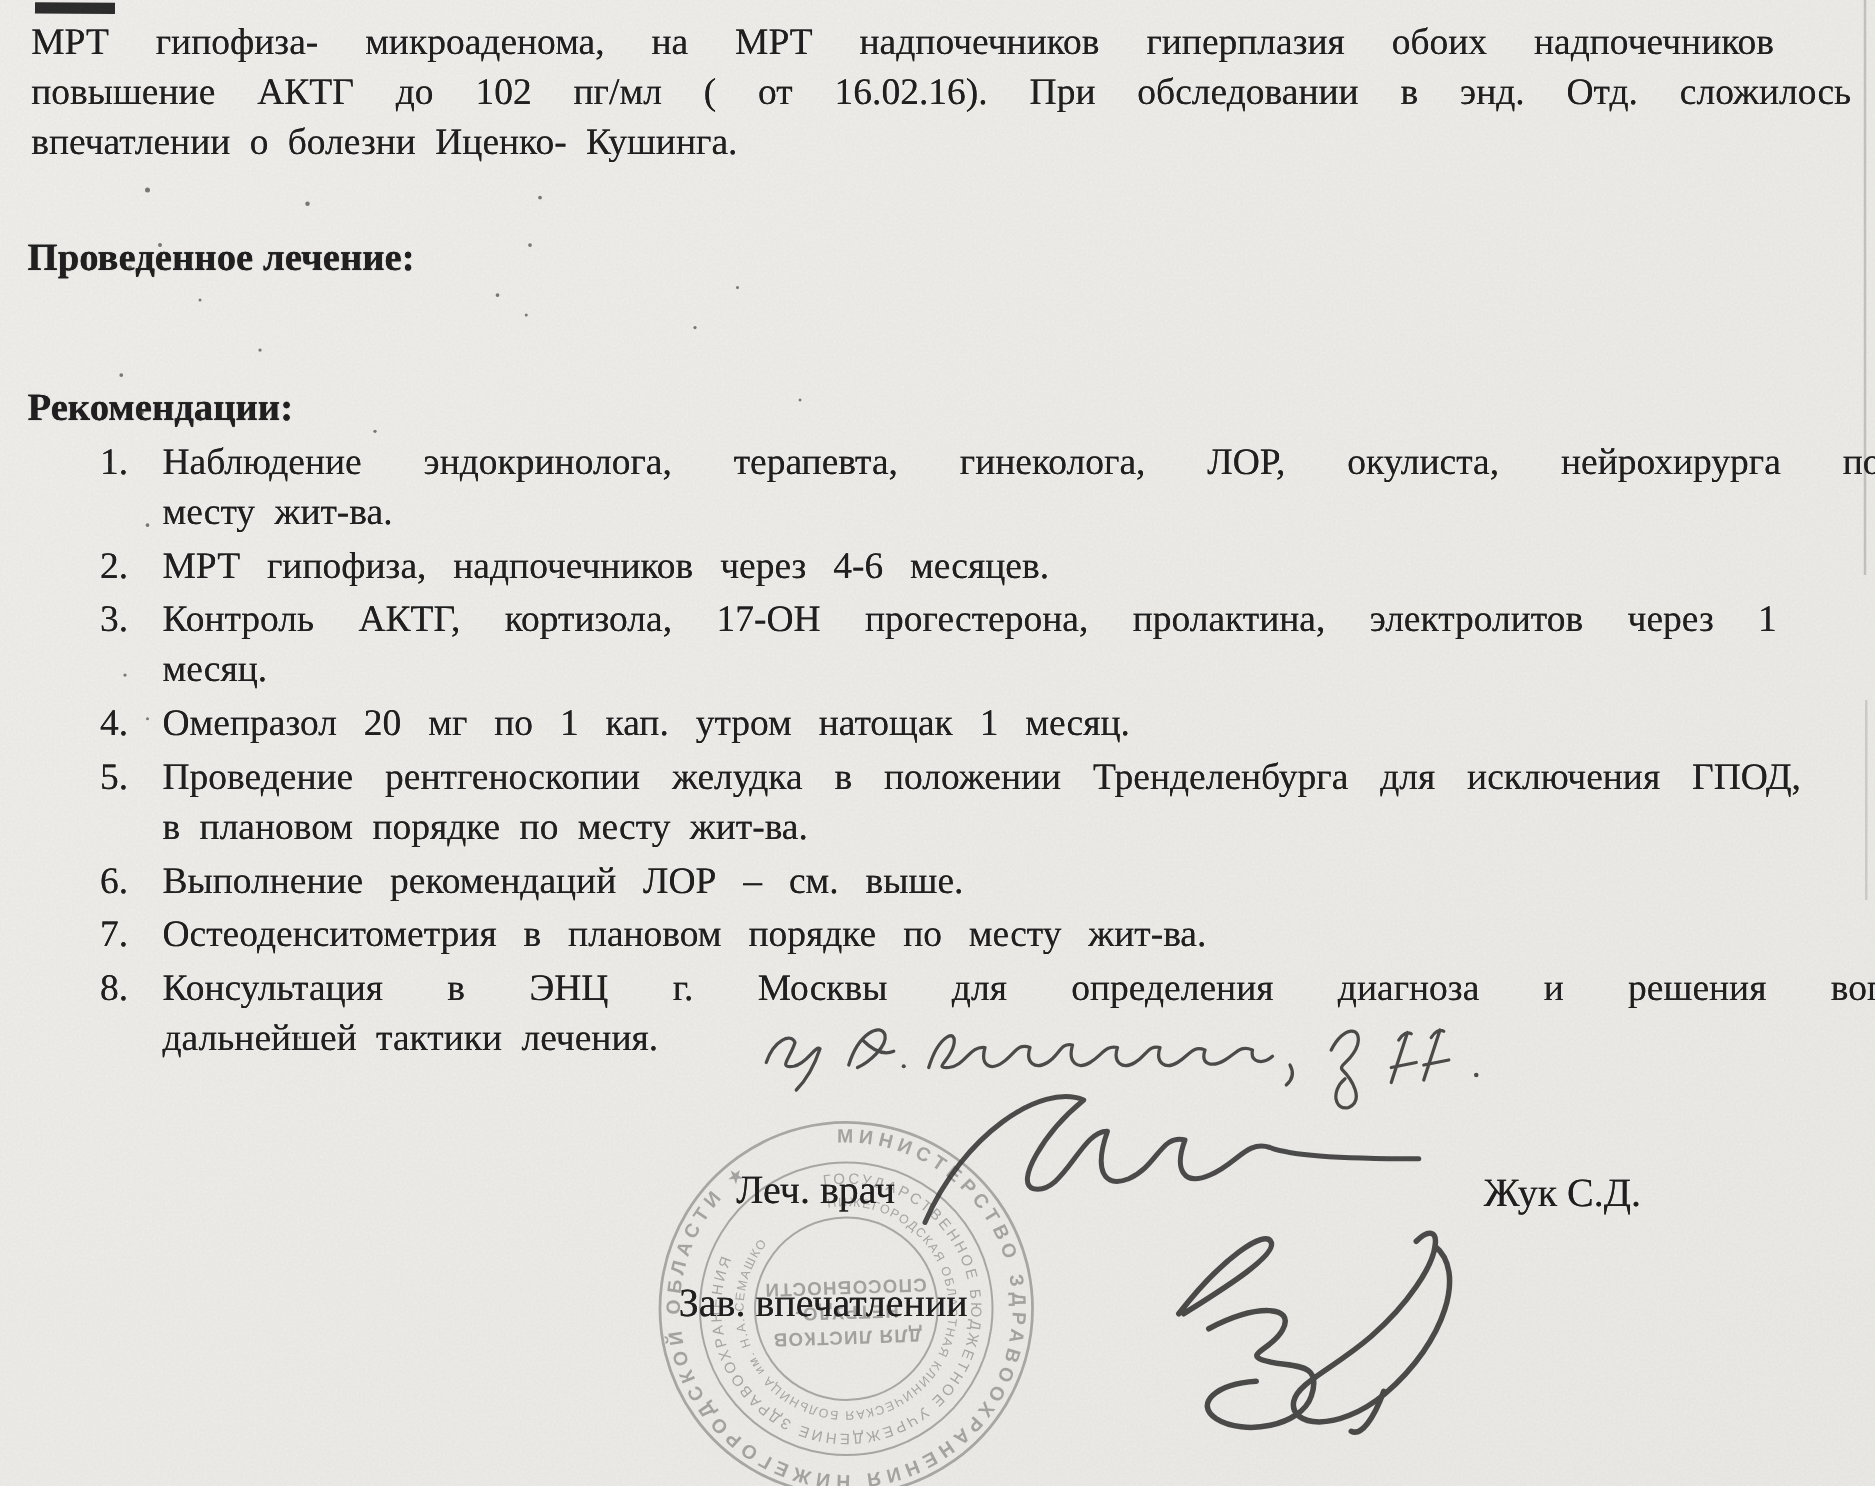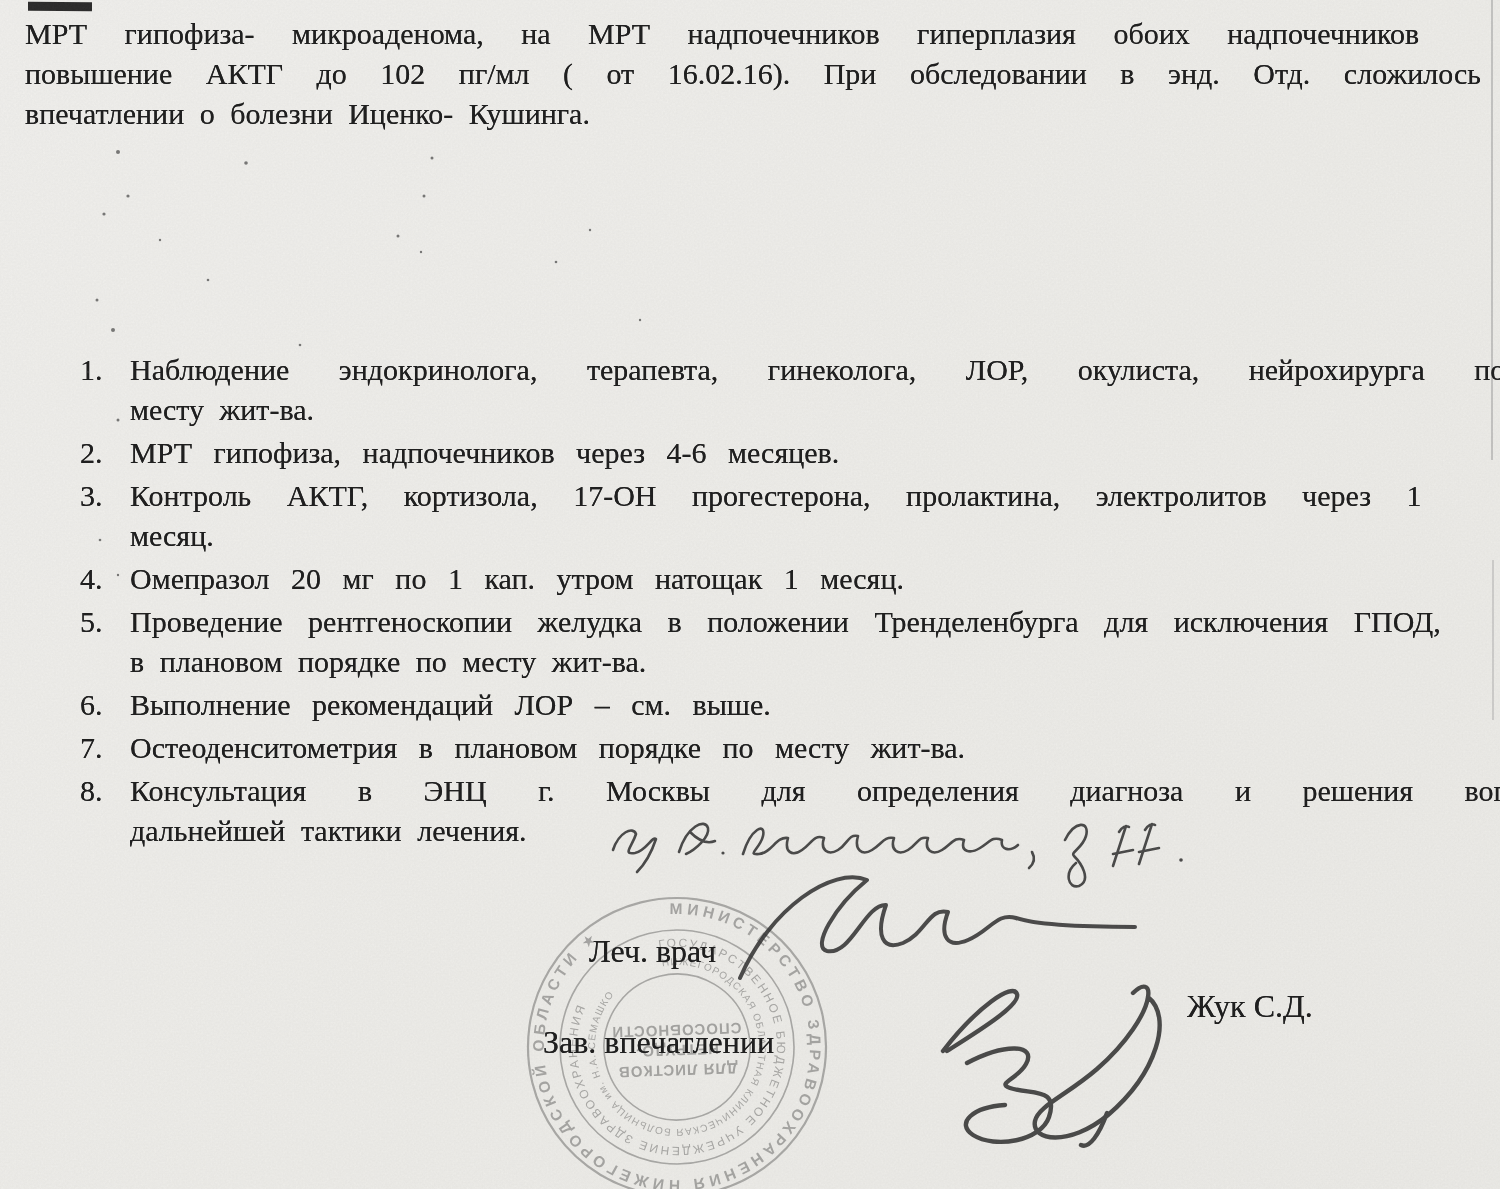--- a/index.html
+++ b/index.html
@@ -55,21 +55,23 @@
   <div class="abs" style="left:28px;top:2px;width:64px;height:9px;background:#141414;opacity:.92;transform:rotate(.4deg);"></div>
   <div class="abs" style="left:1491px;top:0;width:2px;height:460px;background:#9a9a9a;opacity:.5;"></div>
   <div class="abs" style="left:1492px;top:560px;width:2px;height:160px;background:#a0a0a0;opacity:.4;"></div>
 
   <div class="abs" style="left:25px;top:14px;width:1600px;">
     <span class="line ws30">МРТ гипофиза- микроаденома, на МРТ надпочечников гиперплазия обоих надпочечников</span>
     <span class="line ws26">повышение АКТГ до 102 пг/мл ( от 16.02.16). При обследовании в энд. Отд. сложилось</span>
     <span class="line ws8">впечатлении о болезни Иценко- Кушинга.</span>
   </div>
 
-
+  <div class="abs heading" style="left:22px;top:186px;">Проведенное лечение:</div>
+
+  <div class="abs heading" style="left:22px;top:306px;">Рекомендации:</div>
 
   <div class="abs list">
 
     <div class="item">
       <span class="num">1.</span>
       <span class="itext">
         <span class="line ws42">Наблюдение эндокринолога, терапевта, гинеколога, ЛОР, окулиста, нейрохирурга по</span>
         <span class="line ws8">месту жит-ва.</span>
       </span>
     </div>
@@ -163,21 +165,21 @@
       </text>
       <g class="stc" transform="rotate(192 180 180)">
         <text x="180" y="162">ДЛЯ ЛИСТКОВ</text>
         <text x="180" y="182">НЕТРУДО-</text>
         <text x="180" y="202">СПОСОБНОСТИ</text>
       </g>
     </g>
   </svg>
 
   <div class="abs sig-label" style="left:589px;top:933px;">Леч. врач</div>
-  <div class="abs sig-label" style="left:1187px;top:988px;">Жук С.Д.</div>
+  <div class="abs sig-label" style="left:1187px;top:936px;">Жук С.Д.</div>
   <div class="abs sig-label" style="left:543px;top:1024px;">Зав. впечатлении</div>
 
   <svg class="abs" style="left:715px;top:850px;" width="440" height="170" viewBox="0 0 440 170">
     <path class="ink" stroke-width="4" d="M25 128 C55 58 118 16 152 30 C120 56 96 97 112 101 C136 106 150 54 171 55 C160 86 168 101 188 93 C211 83 214 57 233 62 C224 86 232 99 253 90 C275 81 282 62 301 68 C318 74 350 77 420 77"></path>
   </svg>
   <svg class="abs" style="left:855px;top:925px;" width="330" height="230" viewBox="0 0 330 230">
     <g class="ink" stroke-width="4.4">
       <path d="M88 126 C122 82 158 57 162 69 C166 80 122 107 92 126"></path>
       <path d="M112 138 C150 118 182 119 171 139 C163 154 141 158 155 163 C176 170 204 162 194 192 C186 216 140 224 118 210 C100 198 118 182 150 180"></path>
       <path d="M293 72 C318 92 302 148 253 190 C214 222 176 216 180 196 C183 181 212 170 242 144 C272 118 291 88 293 72 C295 60 288 58 278 68"></path>

